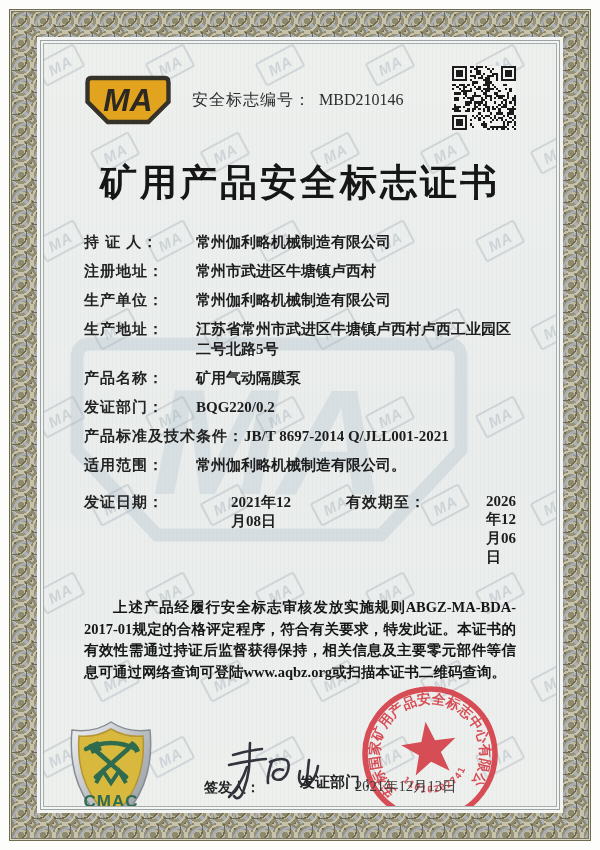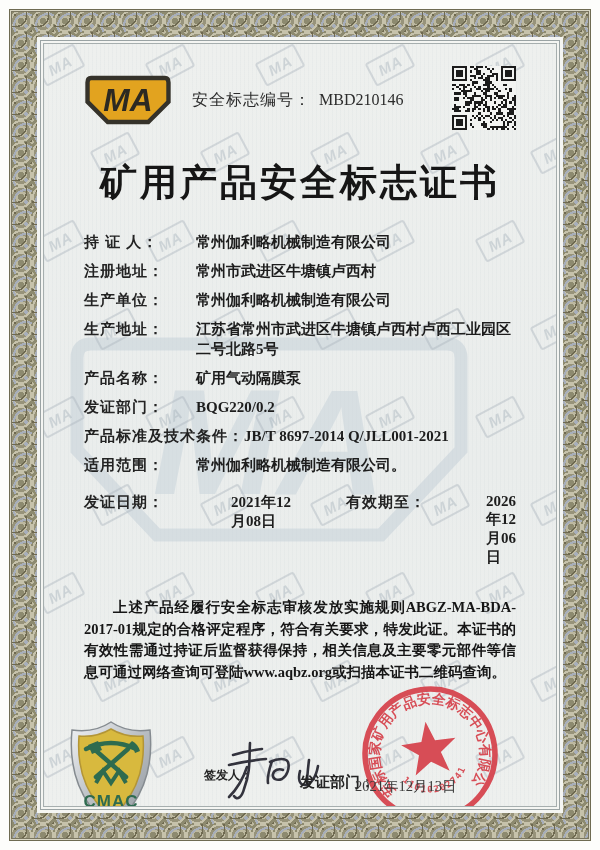--- a/index.html
+++ b/index.html
@@ -64,21 +64,21 @@
   .dates-row .valid-group{margin-left:36px;display:flex;}
   .remark-row{display:flex;margin-top:10px;font-size:15px;}
   
   .statement{
     margin-top:30px;font-size:14.5px;line-height:21.5px;color:#161616;font-weight:700;
     text-indent:2em;text-align:justify;font-family:"Liberation Serif","DejaVu Serif",serif;
   }
   
   .bottom{position:relative;height:160px;margin:34px -22px 0;}
   .cmac{position:absolute;left:4px;top:2px;width:90px;height:112px;}
-  .signer-label{position:absolute;left:104px;top:50px;font-size:12px;font-weight:600;color:#232323;
+  .signer-label{position:absolute;left:104px;top:62px;font-size:14px;font-weight:600;color:#232323;
     font-family:"Liberation Sans","DejaVu Sans",sans-serif;padding-left:38px;}
   .signature{position:absolute;left:158px;top:18px;width:112px;height:84px;}
   .issuer-label{position:absolute;left:238px;top:56px;font-size:15px;font-weight:600;color:#232323;
     font-family:"Liberation Sans","DejaVu Sans",sans-serif;}
   .stamp-date{position:absolute;left:293px;top:60px;font-size:14.5px;color:#3a3a3a;z-index:3;white-space:nowrap;}
   .stamp{position:absolute;left:297px;top:-34px;width:142px;height:142px;z-index:2;opacity:.92;transform:rotate(-8deg);}
 </style>
 </head>
 <body>
 

